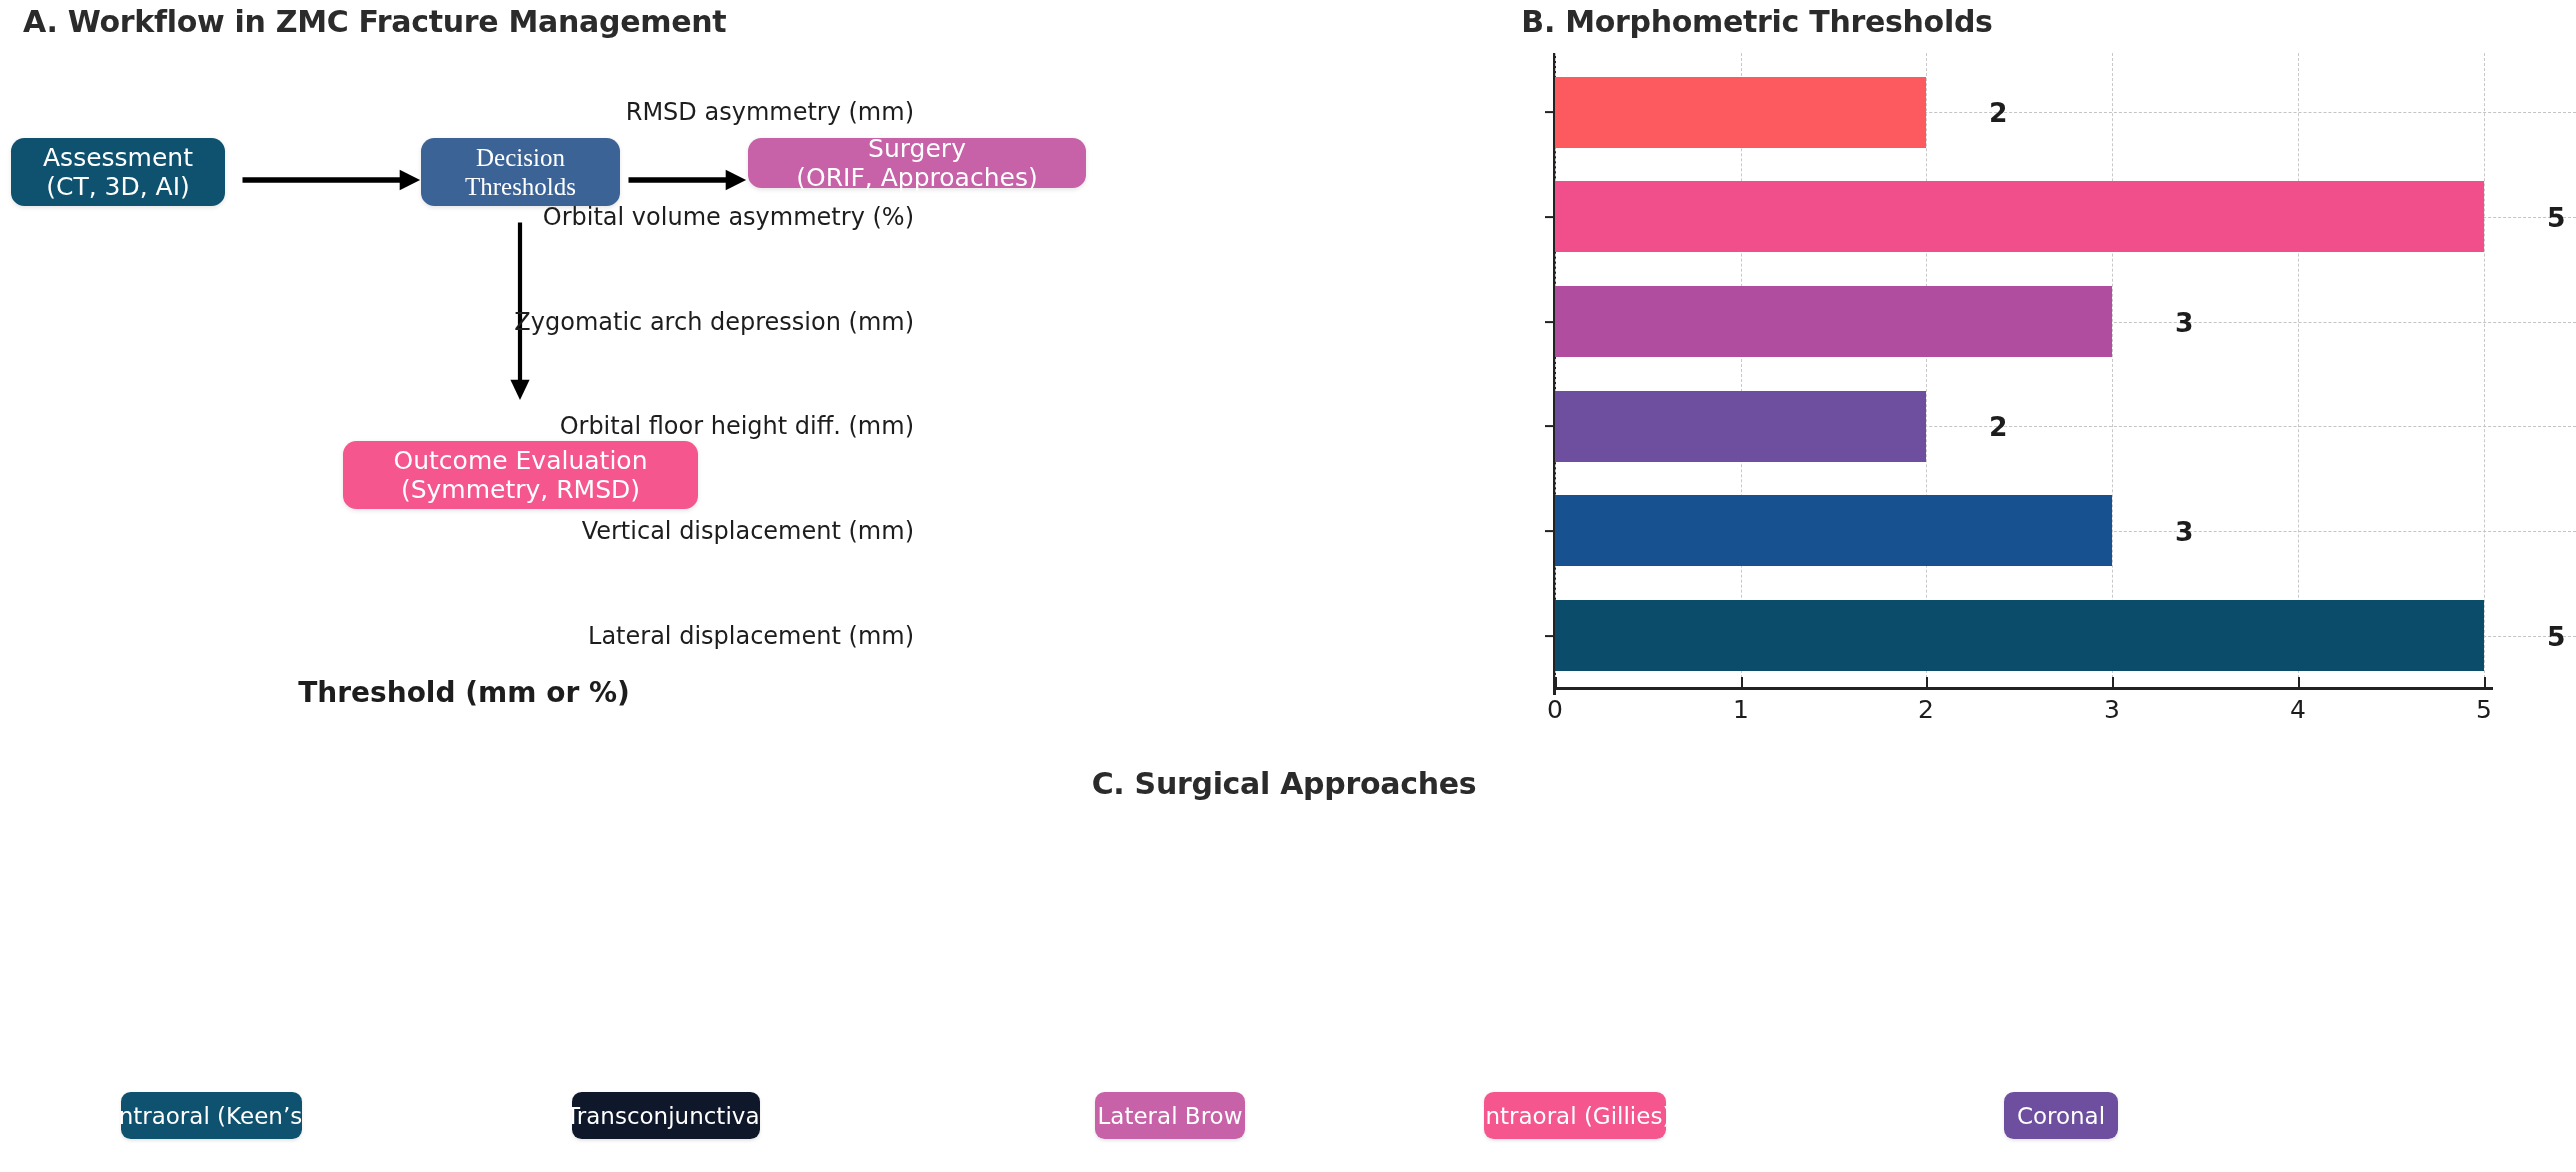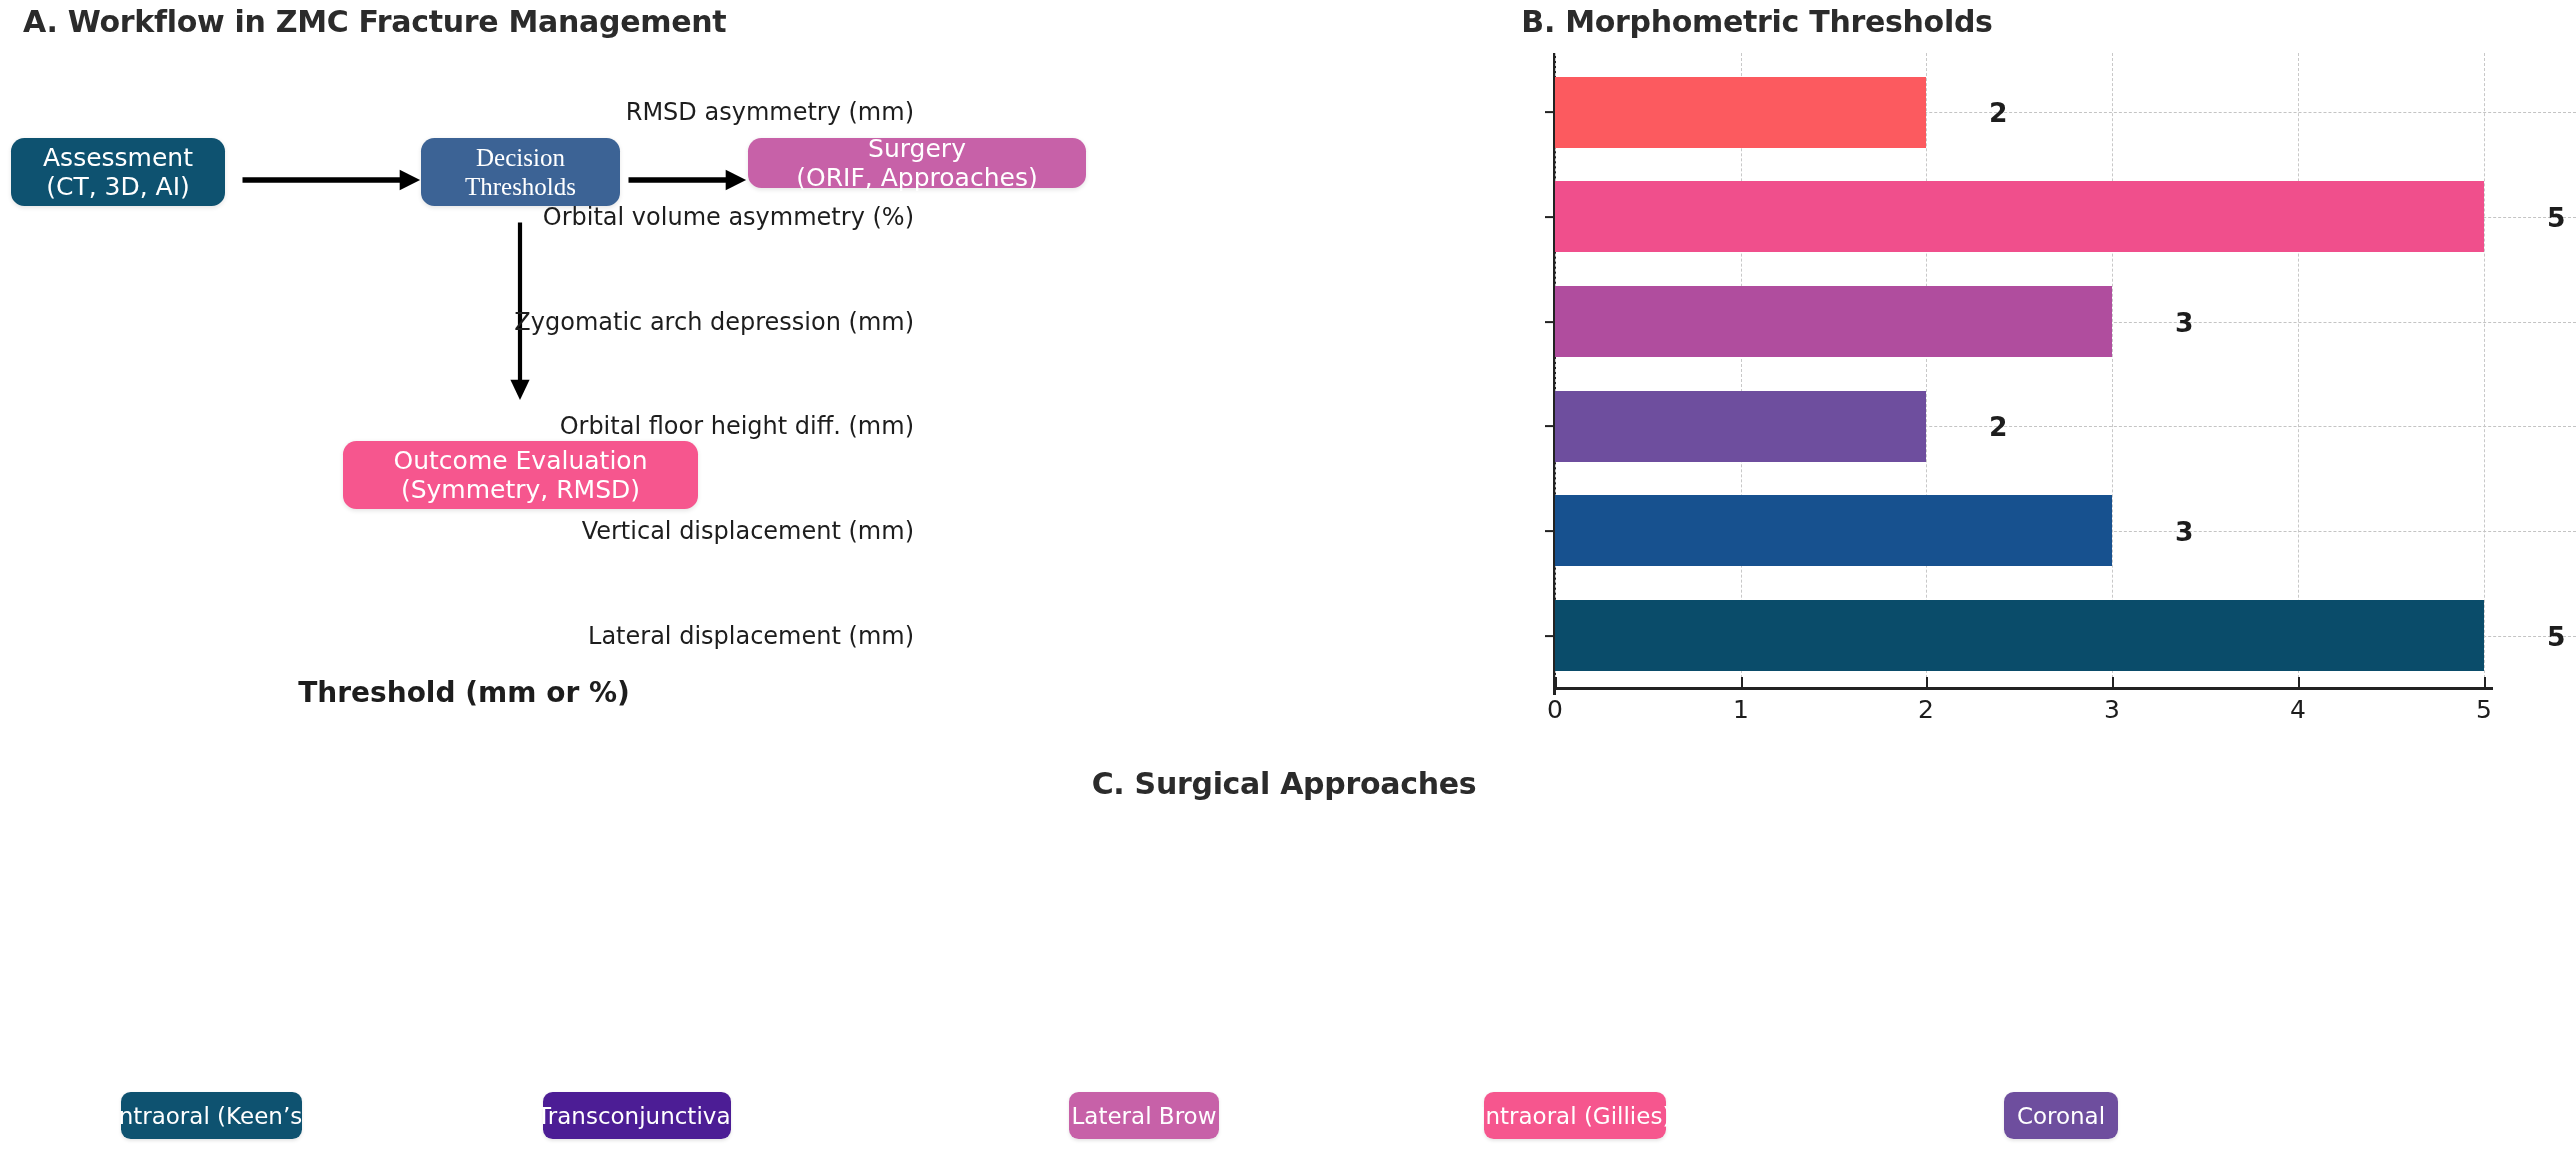--- a/index.html
+++ b/index.html
@@ -260,24 +260,24 @@
       <div class="cat-label" style="top: 576px;">Lateral displacement (mm)</div>
     </div>
 </div>
 <div id="xaxis-title">Threshold (mm or %)</div>
 
 <div class="panel-title" id="title-c">C. Surgical Approaches</div>
 <div id="pills-layer">
     <div class="pill" style="left: 121px; width: 181px; background: rgb(14, 82, 112);">
       <span>Intraoral (Keen’s)</span>
     </div>
-    <div class="pill" style="left: 543px; width: 188px; background: #4c1d95;">
+    <div class="pill" style="left: 572px; width: 188px; background: #0f172a;">
       <span>Transconjunctival</span>
     </div>
-    <div class="pill" style="left: 1069px; width: 150px; background: rgb(199, 97, 168);">
+    <div class="pill" style="left: 1095px; width: 150px; background: rgb(199, 97, 168);">
       <span>Lateral Brow</span>
     </div>
     <div class="pill" style="left: 1484px; width: 182px; background: rgb(246, 86, 142);">
       <span>Intraoral (Gillies)</span>
     </div>
     <div class="pill" style="left: 2004px; width: 114px; background: rgb(110, 78, 158);">
       <span>Coronal</span>
     </div>
   </div>
 

